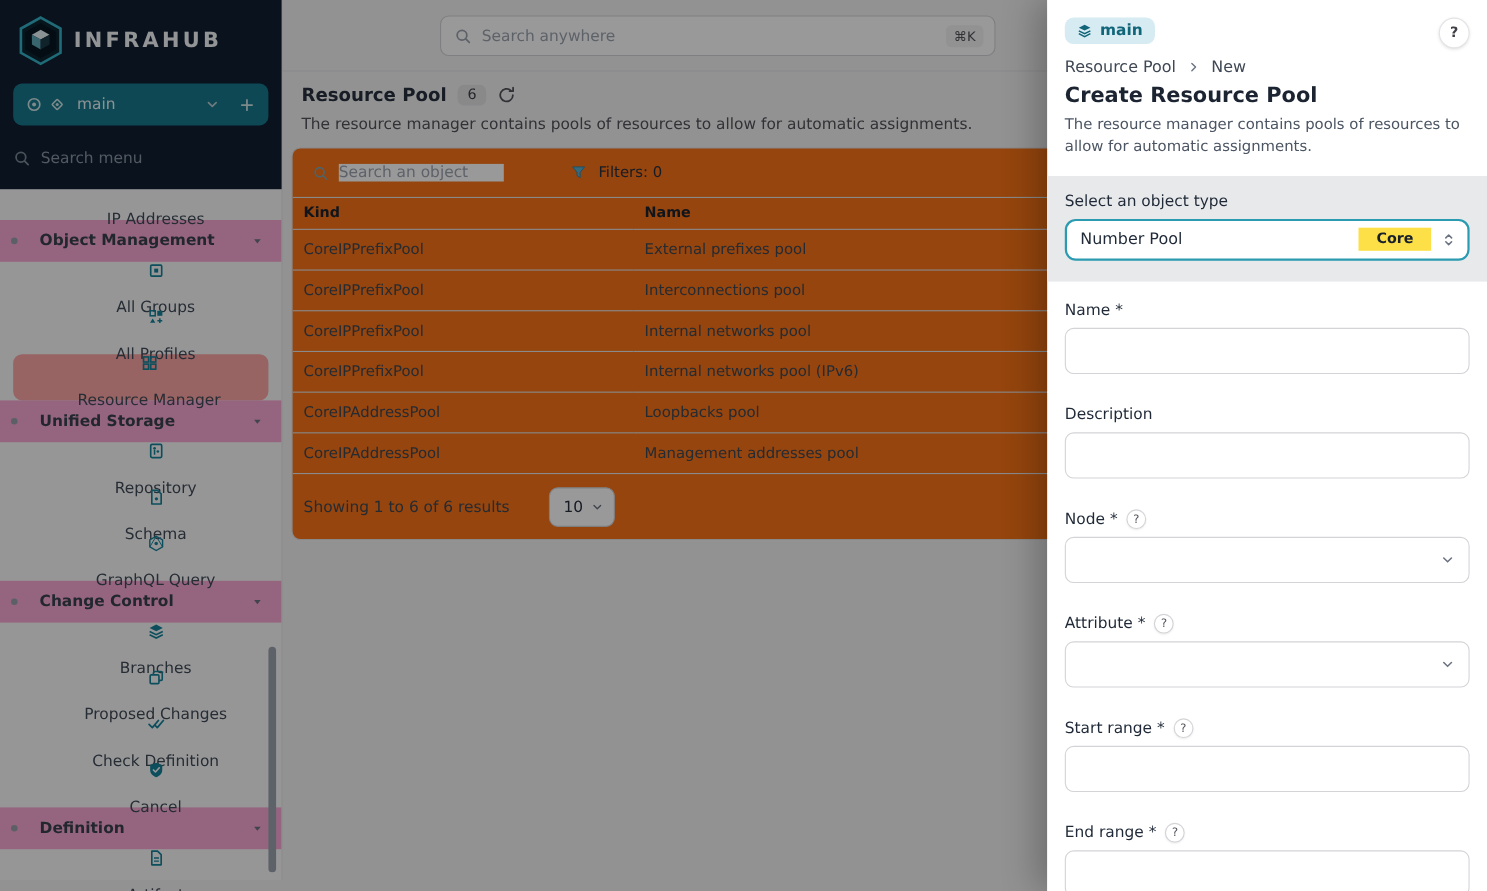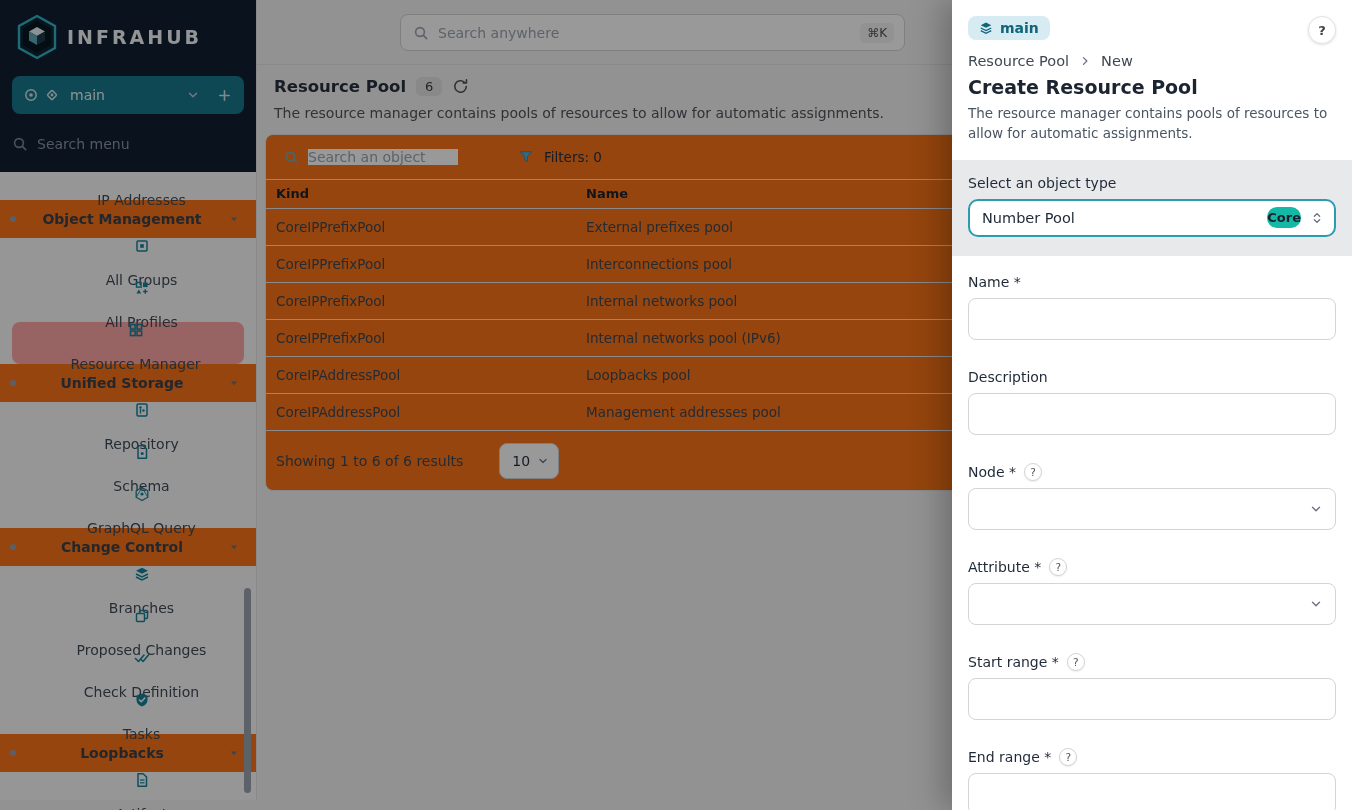--- a/index.html
+++ b/index.html
@@ -14,21 +14,21 @@
   .logo-text { color:#f4f7fa; font-size:19px; font-weight:700; letter-spacing:3px; }
   .branch-btn { margin:10px 12px 0 12px; height:38px; background:#17798c; border-radius:8px; display:flex; align-items:center; padding:0 12px; gap:7px; cursor:pointer; }
   .branch-btn .branch-name { color:#eaf3f5; font-size:14px; margin-left:4px; flex:1; }
   .branch-btn svg { flex:none; }
   .branch-plus { margin-left:10px; display:flex; align-items:center; }
   .side-search { display:flex; align-items:center; gap:9px; padding:0 12px; margin-top:22px; }
   .side-search input { background:transparent; border:none; outline:none; color:#b6bfca; font-size:14px; width:180px; font-family:inherit; }
   .side-search input::placeholder { color:#8a95a3; }
 
   .sidebar-nav { height:638px; overflow:hidden; }
-  .nav-header { height:38px; background:#f97316; display:flex; align-items:center; padding:0 16px 0 10px; gap:20px; cursor:pointer;text-align:center; }
+  .nav-header { height:38px; background:#f9a8d4; display:flex; align-items:center; padding:0 16px 0 10px; gap:20px; cursor:pointer; }
   .nav-header .dot { width:6px; height:6px; border-radius:50%; background:#9aa1ab; flex:none; }
   .nav-header .nav-header-label { font-size:14px; font-weight:600; color:#3a424e; flex:1; }
   .nav-item { height:42px; display:flex; align-items:center; gap:18px; padding-left:27px; font-size:14px; color:#414b57; cursor:pointer;flex-direction:column; }
   .nav-item.clipped { margin-top:-14px; }
   .nav-item.active { background:#fca5a5; border-radius:8px; margin:0 12px; padding-left:15px; }
   .nav-item .nav-ic { display:flex; width:16px; height:16px; color:#15839a; flex:none; }
   .side-thumb { position:absolute; right:5px; top:588px; width:7px; height:205px; background:#9ca3af; border-radius:4px; }
 
   
   .main { position:absolute; left:257px; top:0; width:1095px; height:810px; background:#f4f4f5; }
@@ -69,21 +69,21 @@
   .branch-badge span { color:#106579; font-size:14px; font-weight:700; }
   .help-circle { position:absolute; right:16px; top:16px; width:28px; height:28px; border-radius:50%; background:#fff; border:1px solid #e4e4e7; box-shadow:0 1px 3px rgba(0,0,0,0.12); display:flex; align-items:center; justify-content:center; font-size:13px; font-weight:600; color:#3f3f46; cursor:pointer; }
   .crumbs { margin-top:13px; display:flex; align-items:center; gap:10px; font-size:14.5px; color:#3f4854; }
   .drawer-title { margin-top:7px; font-size:19px; font-weight:700; color:#1b2430; }
   .drawer-desc { margin-top:5px; font-size:13.5px; line-height:1.5; color:#4b5563; width:372px; }
 
   .objtype-band { background:#e8e9eb; padding:15px 16px 19px 16px; }
   .objtype-label { font-size:14px; color:#1f2937; }
   .combobox { margin-top:8px; height:38px; background:#fff; border:2px solid #2a9bb0; border-radius:10px; display:flex; align-items:center; padding:0 10px 0 12px; cursor:pointer; }
   .combobox .combo-value { flex:1; font-size:14.5px; color:#1f2937; }
-  .core-pill { background:#14b8a6; border-radius:10px; padding:3px 0; font-size:13px; font-weight:700; color:#18202c; margin-right:9px; }
+  .core-pill { background:#fde047; border-radius:0; padding:3px 16px; font-size:13px; font-weight:700; color:#18202c; margin-right:9px; }
 
   .drawer-form { padding:17px 16px 0 16px; flex:1; }
   .field { margin-bottom:28px; }
   .field-label-row { display:flex; align-items:center; gap:8px; height:18px; margin-bottom:7px; }
   .field-label { font-size:14px; font-weight:500; color:#1f2937; }
   .mini-help { width:18px; height:18px; border-radius:50%; border:1px solid #d4d4d8; box-shadow:0 1px 2px rgba(0,0,0,0.08); display:flex; align-items:center; justify-content:center; font-size:10.5px; color:#52525b; background:#fff; cursor:pointer; }
   .field-input { position:relative; height:42px; border:1px solid #d4d4d8; border-radius:8px; background:#fff; }
   .field-input input { width:100%; height:100%; border:none; outline:none; background:transparent; padding:0 12px; font-family:inherit; font-size:14px; color:#1f2937; }
   .field-input .sel-chev { position:absolute; right:12px; top:13px; }
 
@@ -280,26 +280,26 @@
         </span>
         <span>Check Definition</span>
       </div>
       <div class="nav-item">
         <span class="nav-ic">
           <svg width="16" height="16" viewBox="0 0 16 16">
               <path d="M8 1.5l5.5 2v4.5c0 3.2-2.3 5.5-5.5 6.5-3.2-1-5.5-3.3-5.5-6.5V3.5z" fill="currentColor"></path>
               <polyline points="5.5,8 7.3,9.8 10.8,6" fill="none" stroke="#fbfbfc" stroke-width="1.5" stroke-linecap="round" stroke-linejoin="round"></polyline>
             </svg>
         </span>
-        <span>Tasks</span>
+        <span>Cancel</span>
       </div>
 
       <div class="nav-header">
         <span class="dot"></span>
-        <span class="nav-header-label">Loopbacks</span>
+        <span class="nav-header-label">Definition</span>
         <span>
             <svg width="12" height="12" viewBox="0 0 16 16">
               <polygon points="4,6 12,6 8,11" fill="#6b7280"></polygon>
             </svg>
           </span>
       </div>
       <div class="nav-item">
         <span class="nav-ic">
           <svg width="16" height="16" viewBox="0 0 16 16">
               <path d="M4 1.8h5.2L12.5 5v9.2H4z" fill="none" stroke="currentColor" stroke-width="1.5" stroke-linejoin="round"></path>

